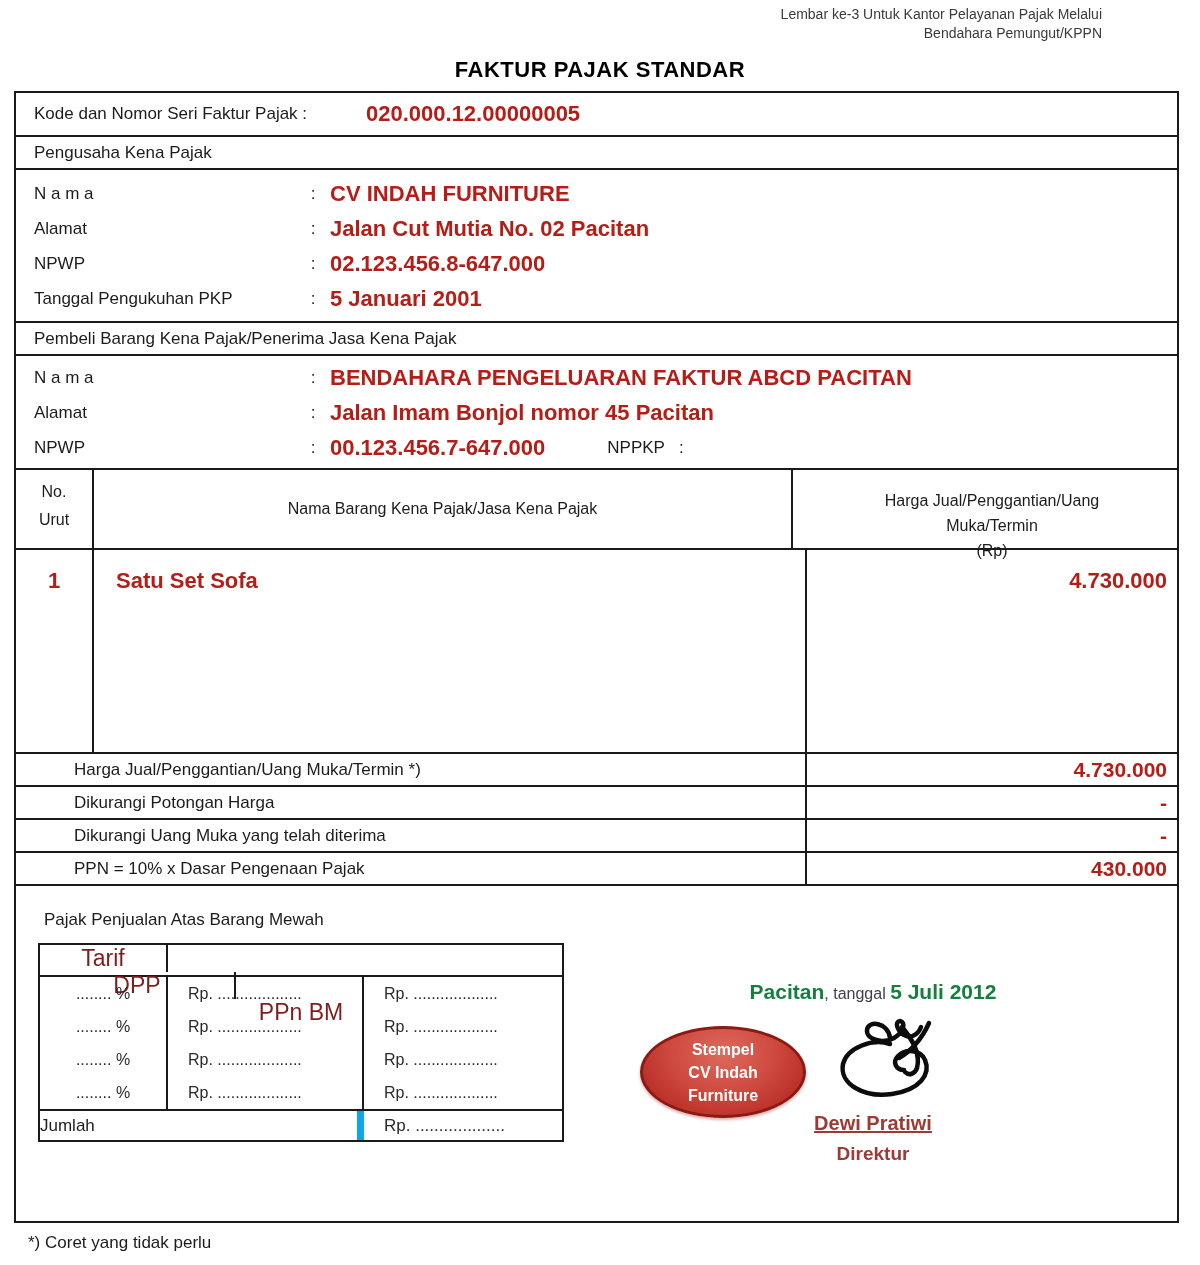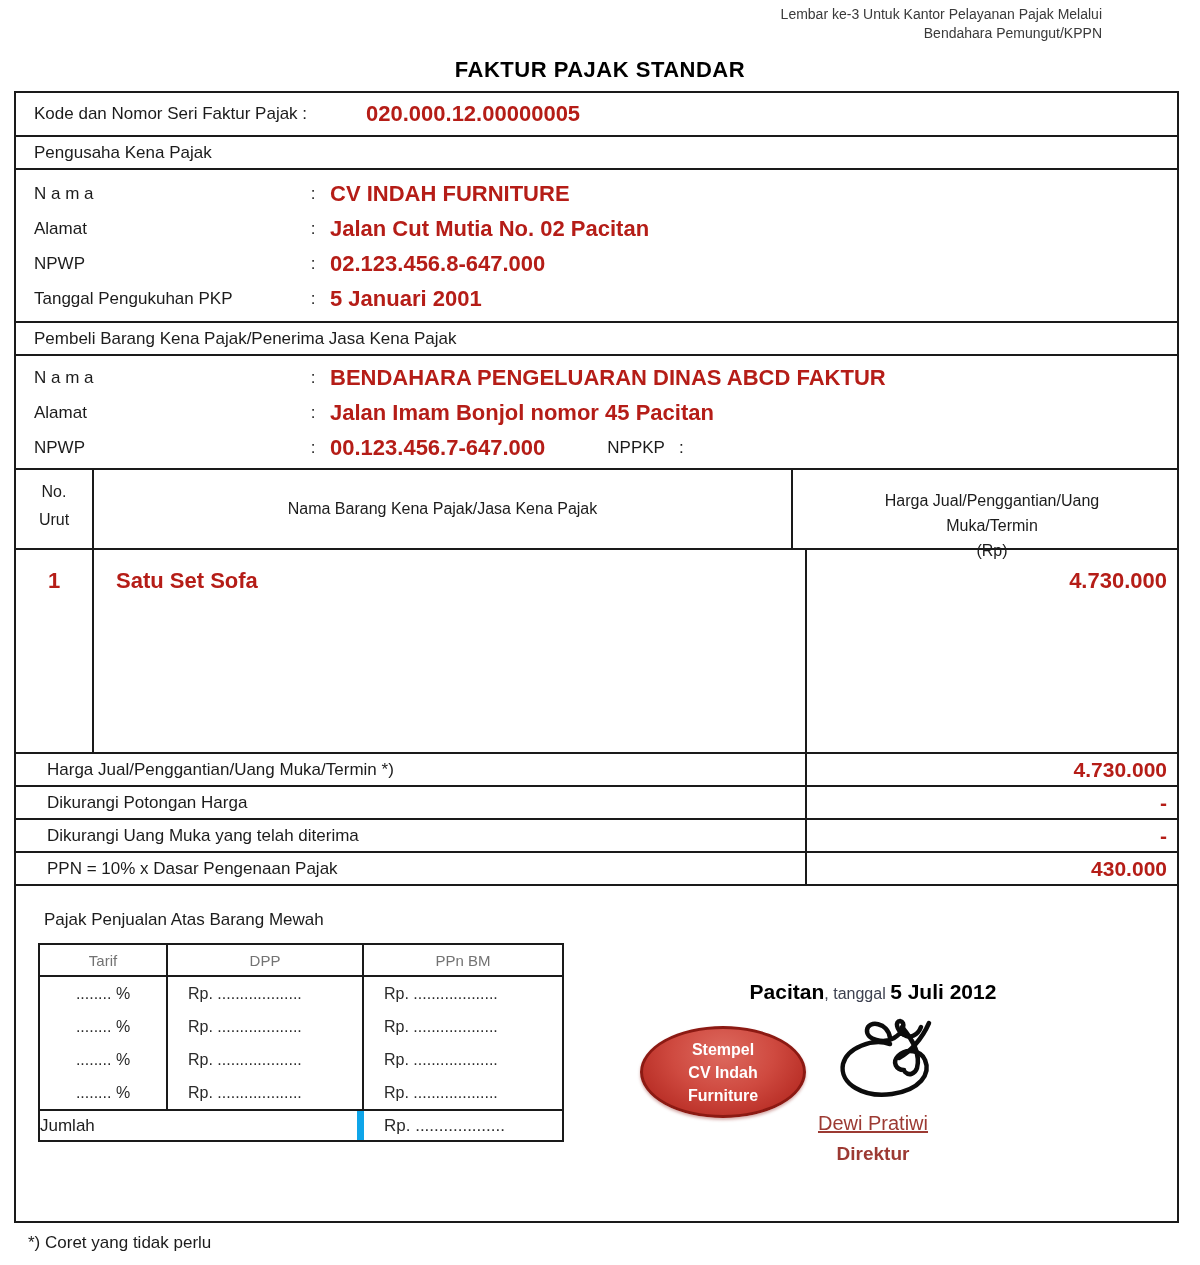--- a/index.html
+++ b/index.html
@@ -39,54 +39,54 @@
     padding-top:8px;line-height:28px;}
   .col-name{flex:1;border-right:2px solid #1a1a1a;display:flex;align-items:center;justify-content:center;}
   .col-price{width:370px;flex:none;text-align:center;padding-top:18px;line-height:25px;margin-left:14px;}
   .items-row{height:202px;display:flex;}
   .cell-no{width:76px;flex:none;border-right:2px solid #1a1a1a;text-align:center;
     padding-top:18px;font-size:22px;}
   .cell-name{flex:1;border-right:2px solid #1a1a1a;padding:18px 0 0 22px;font-size:22px;}
   .cell-price{width:360px;flex:none;text-align:right;padding:18px 10px 0 0;font-size:22px;}
   
   .sum-row{height:31px;display:flex;align-items:center;}
-  .sum-lbl{flex:1;padding-left:31px;font-size:17px;border-right:2px solid #1a1a1a;
-    align-self:stretch;display:flex;align-items:center;}
+  .sum-lbl{flex:1;padding-left:20px;font-size:17px;border-right:2px solid #1a1a1a;
+    align-self:stretch;display:flex;align-items:center;margin-left:38px;}
   .sum-val{width:360px;flex:none;text-align:right;padding-right:10px;font-size:21px;}
   
   .bottom-area{position:relative;height:300px;margin-left:10px;}
   .ppnbm-title{position:absolute;top:24px;left:18px;font-size:17px;}
   .pp-table{position:absolute;top:57px;left:12px;width:526px;border:2px solid #1a1a1a;
     box-sizing:border-box;font-size:16px;color:#2a2a2a;}
   .pp-row{display:flex;}
-  .pp-head{height:30px;border-bottom:2px solid #1a1a1a;font-size:15px;color:#737373;}
+  .pp-head{height:30px;border-bottom:2px solid #1a1a1a;font-size:23px;color:#7f1d1d;flex-direction:column;}
   .pp-head>div{display:flex;align-items:center;justify-content:center;}
   .pc1{width:128px;flex:none;border-right:2px solid #1a1a1a;box-sizing:border-box;}
   .pc2{width:196px;flex:none;border-right:2px solid #1a1a1a;box-sizing:border-box;}
   .pc3{flex:1;}
   .pp-data{height:33px;}
   .pp-data .pc1{display:flex;align-items:center;justify-content:center;}
   .pp-data .pc2,.pp-data .pc3{display:flex;align-items:center;padding-left:20px;box-sizing:border-box;}
   .pp-jumlah{height:29px;border-top:2px solid #1a1a1a;font-size:17px;color:#1c1c1c;}
   .pcj{width:324px;flex:none;border-right:7px solid #0ea5e9;box-sizing:border-box;
     display:flex;align-items:center;}
   .pp-jumlah .pc3{display:flex;align-items:center;padding-left:20px;color:#2a2a2a;box-sizing:border-box;}
   
   .sign-block{position:absolute;left:572px;top:0;width:550px;height:100%;}
   .sign-date{position:absolute;top:94px;left:0;width:100%;text-align:center;white-space:nowrap;}
-  .city,.date{font-size:21px;font-weight:bold;color:#000000;}
+  .city,.date{font-size:21px;font-weight:bold;color:#15803d;}
   .tanggal{font-size:16px;color:#3d4150;}
   .stamp{position:absolute;left:42px;top:140px;width:166px;height:92px;border-radius:50%;
     background:radial-gradient(ellipse at 50% 28%,#dd6a5f 0%,#cf4a40 45%,#b52a22 85%,#a8241d 100%);
     border:3px solid #8c1a13;box-sizing:border-box;display:flex;flex-direction:column;
     align-items:center;justify-content:center;color:#ffffff;font-weight:bold;font-size:16px;
     line-height:23px;text-align:center;box-shadow:0 2px 3px rgba(140,26,19,.35);}
   .sig-svg{position:absolute;left:234px;top:126px;}
   .sign-name{position:absolute;top:226px;left:0;width:100%;text-align:center;font-size:20px;
-    font-weight:normal;color:#9c3a33;text-decoration:underline;}
+    font-weight:bold;color:#9c3a33;text-decoration:underline;}
   .sign-role{position:absolute;top:257px;left:0;width:100%;text-align:center;font-size:19px;
     font-weight:bold;color:#9c3a33;}
   
   .footnote{position:absolute;top:1233px;left:28px;font-size:17px;color:#1c1c1c;}
 </style>
 </head>
 <body>
 
 <div class="page">
 
@@ -126,21 +126,21 @@
         <span class="dcolon">:</span>
         <span class="dval red-val">5 Januari 2001</span>
       </div>
     </div>
 
     <div class="section-row bb">Pembeli Barang Kena Pajak/Penerima Jasa Kena Pajak</div>
     <div class="detail-block buyer bb">
       <div class="detail-row">
         <span class="dlbl">N a m a</span>
         <span class="dcolon">:</span>
-        <span class="dval red-val">BENDAHARA PENGELUARAN DINAS ABCD FAKTUR</span>
+        <span class="dval red-val">BENDAHARA PENGELUARAN FAKTUR ABCD PACITAN</span>
       </div>
       <div class="detail-row">
         <span class="dlbl">Alamat</span>
         <span class="dcolon">:</span>
         <span class="dval red-val">Jalan Imam Bonjol nomor 45 Pacitan</span>
       </div>
       <div class="detail-row">
         <span class="dlbl">NPWP</span>
         <span class="dcolon">:</span>
         <span class="dval red-val">00.123.456.7-647.000</span>

